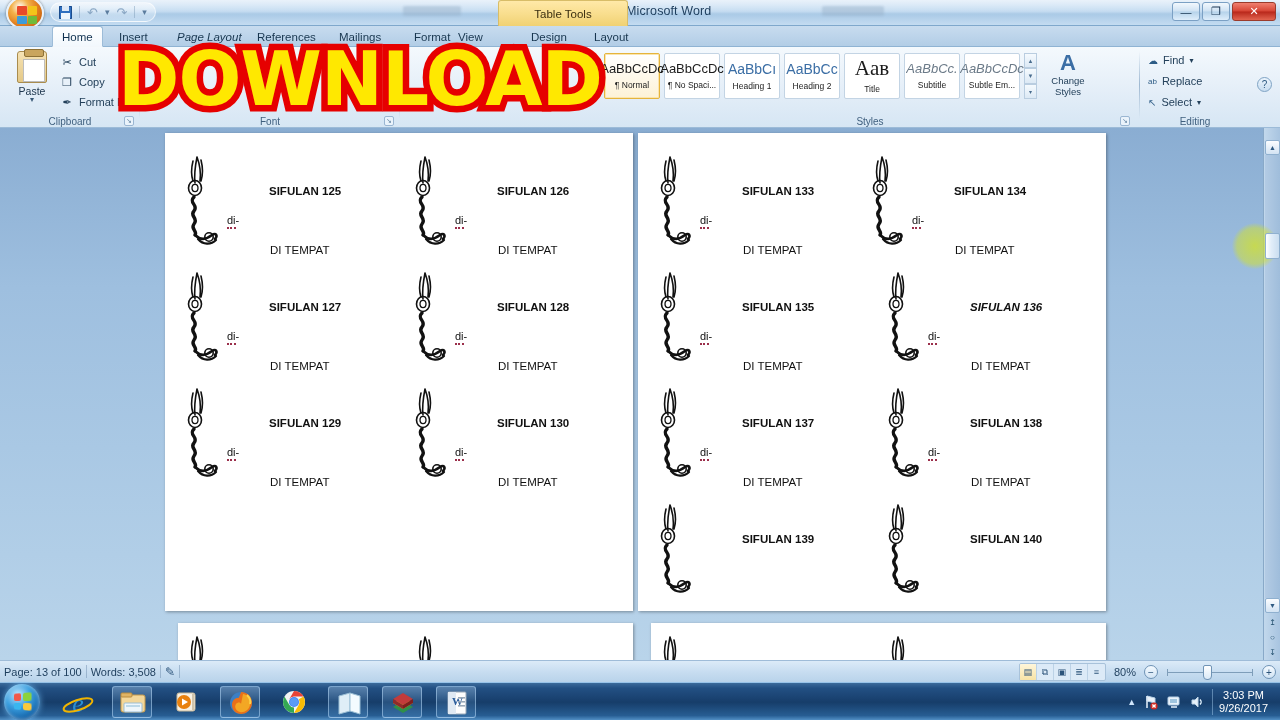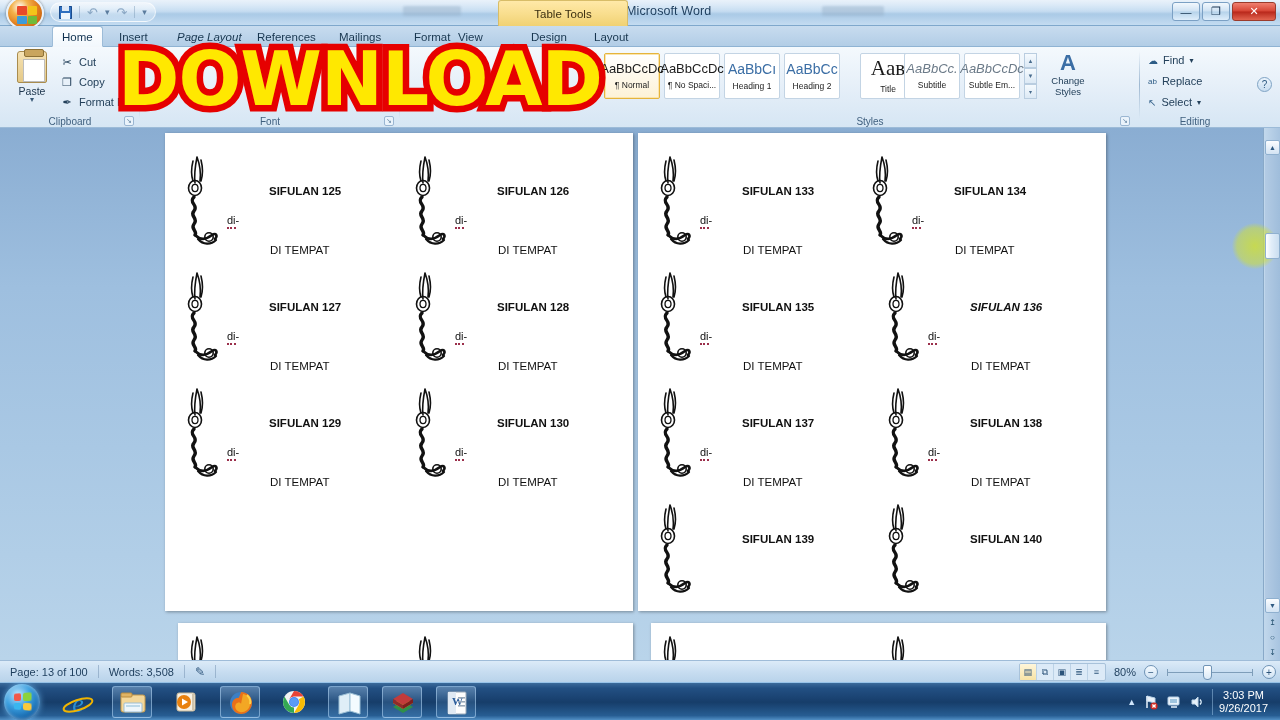--- a/index.html
+++ b/index.html
@@ -172,21 +172,21 @@
     background: radial-gradient(circle, rgba(206,222,58,.85) 0%, rgba(206,222,58,.55) 55%, rgba(206,222,58,0) 72%); }
   .doc-nav { position:absolute; left:1px; width:15px; height:15px;
      display:flex;align-items:center;justify-content:center;font-size:8px;color:#24516f; }
   .split-top { position:absolute; right:1px; top:129px; width:15px; height:7px;
      background:linear-gradient(180deg,#eaf3fb,#cbdff1); border:1px solid #93b2d0; }
 
   
   .statusbar { position:absolute; left:0; top:660px; width:1280px; height:22px;
     background: linear-gradient(180deg,#dcebf8,#c6dcf0 55%,#b9d3ea);
     border-top:1px solid #9fbcd8; display:flex; align-items:center; }
-  .sb-item { font-size:11px; color:#1d3d5c; padding:0 10px; }
+  .sb-item { font-size:11px; color:#1d3d5c; padding:0 4px; }
   .sb-sep { width:1px; height:13px; background:rgba(120,150,180,.55); }
   .sb-right { position:absolute; right:4px; top:0; height:22px; display:flex; align-items:center; gap:4px; }
   .view-btns { display:flex; border:1px solid #a8c2da; border-radius:2px; overflow:hidden; background:#dceaf7; }
   .vb { width:17px;height:16px; display:flex;align-items:center;justify-content:center;
         font-size:9px; color:#2b537a; border-right:1px solid #bcd2e6; }
   .vb.on { background:linear-gradient(180deg,#fff6da,#f7e3a6); }
   .vb:last-child{border-right:none;}
   .zoomlbl { font-size:11px; color:#1d3d5c; padding:0 4px; }
   .zcircle { width:14px;height:14px;border-radius:50%;border:1px solid #6f93b5;
      display:flex;align-items:center;justify-content:center;font-size:10px;color:#2b537a;
@@ -328,21 +328,21 @@
         <div class="style-name">¶ No Spaci...</div>
       </div>
       <div class="style-cell" style="left:124px;">
         <div class="style-prev" style="color:#3b6ea5;font-size:14px;">AaBbCı</div>
         <div class="style-name">Heading 1</div>
       </div>
       <div class="style-cell" style="left:184px;">
         <div class="style-prev" style="color:#3b6ea5;font-size:14px;">AaBbCc</div>
         <div class="style-name">Heading 2</div>
       </div>
-      <div class="style-cell" style="left:244px;margin-left:16px;">
+      <div class="style-cell" style="left:244px;">
         <div class="style-prev" style="font-family:'Liberation Serif',serif;font-size:21px;">Aaв</div>
         <div class="style-name">Title</div>
       </div>
       <div class="style-cell" style="left:304px;">
         <div class="style-prev" style="font-style:italic;color:#6b7a88;">AaBbCc.</div>
         <div class="style-name">Subtitle</div>
       </div>
       <div class="style-cell" style="left:364px;">
         <div class="style-prev" style="font-style:italic;color:#6b7a88;">AaBbCcDc</div>
         <div class="style-name">Subtle Em...</div>

